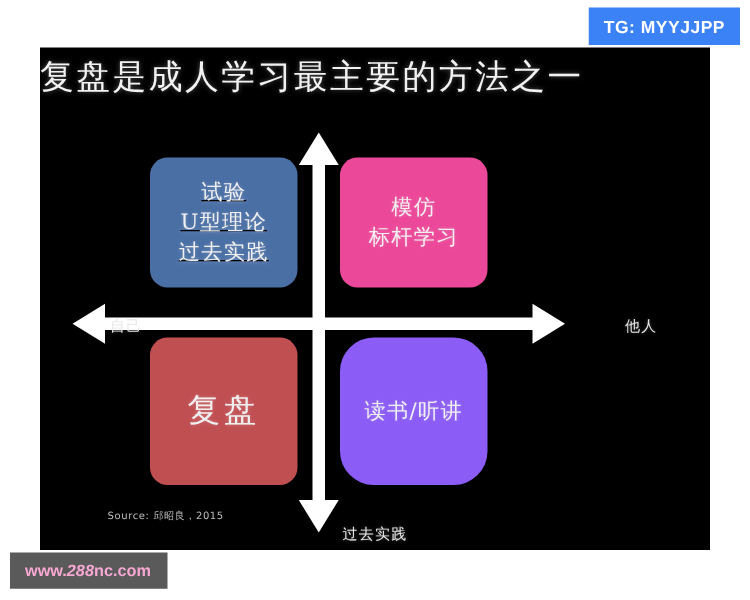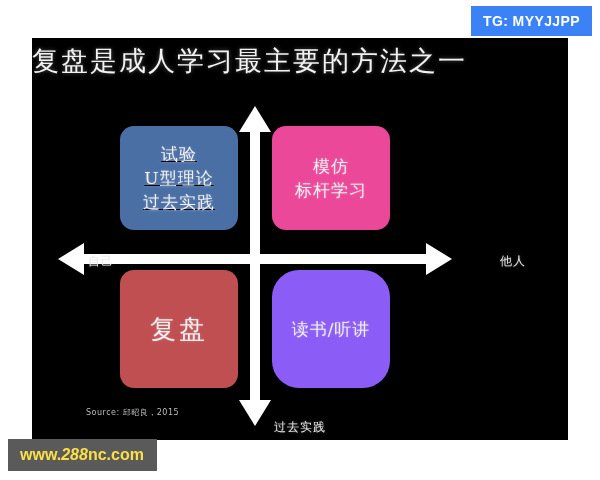--- a/index.html
+++ b/index.html
@@ -30,22 +30,22 @@
     font-family: "Liberation Sans", sans-serif;
     white-space: nowrap;
   }
 
   
   .watermark {
     position: absolute;
     left: 8px;
     bottom: 9px;
     background: #5a5a5a;
-    color: #fde047;
-    font-size: 16px;
+    color: #f9a8d4;
+    font-size: 13px;
     font-weight: bold;
     padding: 7px 13px 7px 12px;
     z-index: 40;
     white-space: nowrap;
     font-family: "Liberation Sans", sans-serif;
   }
   .watermark .wm-digits {
     font-style: italic;
   }
 

